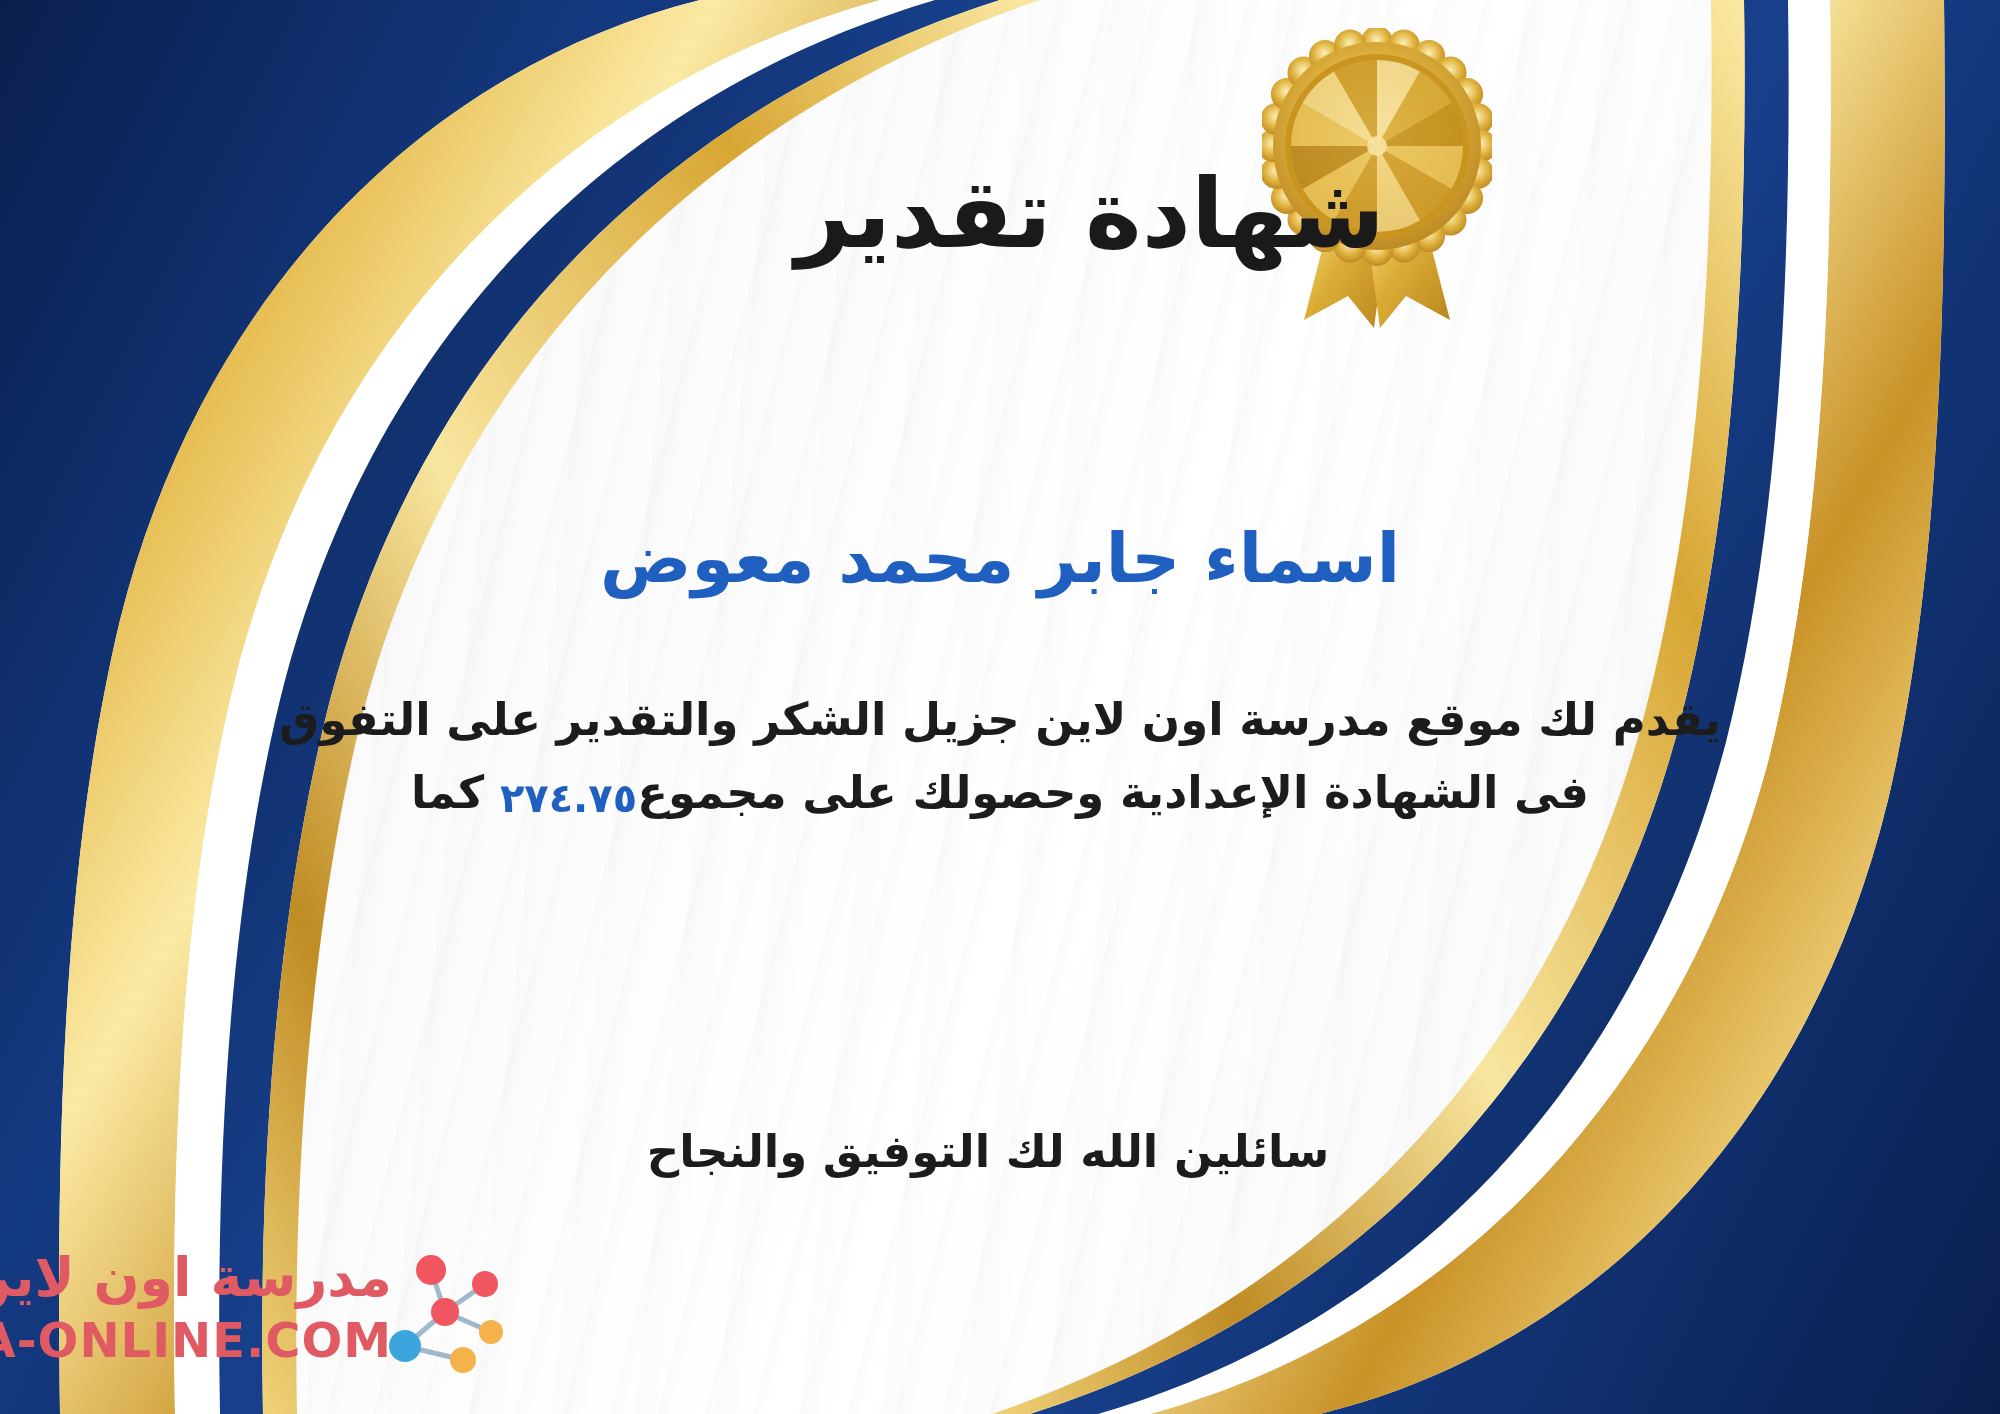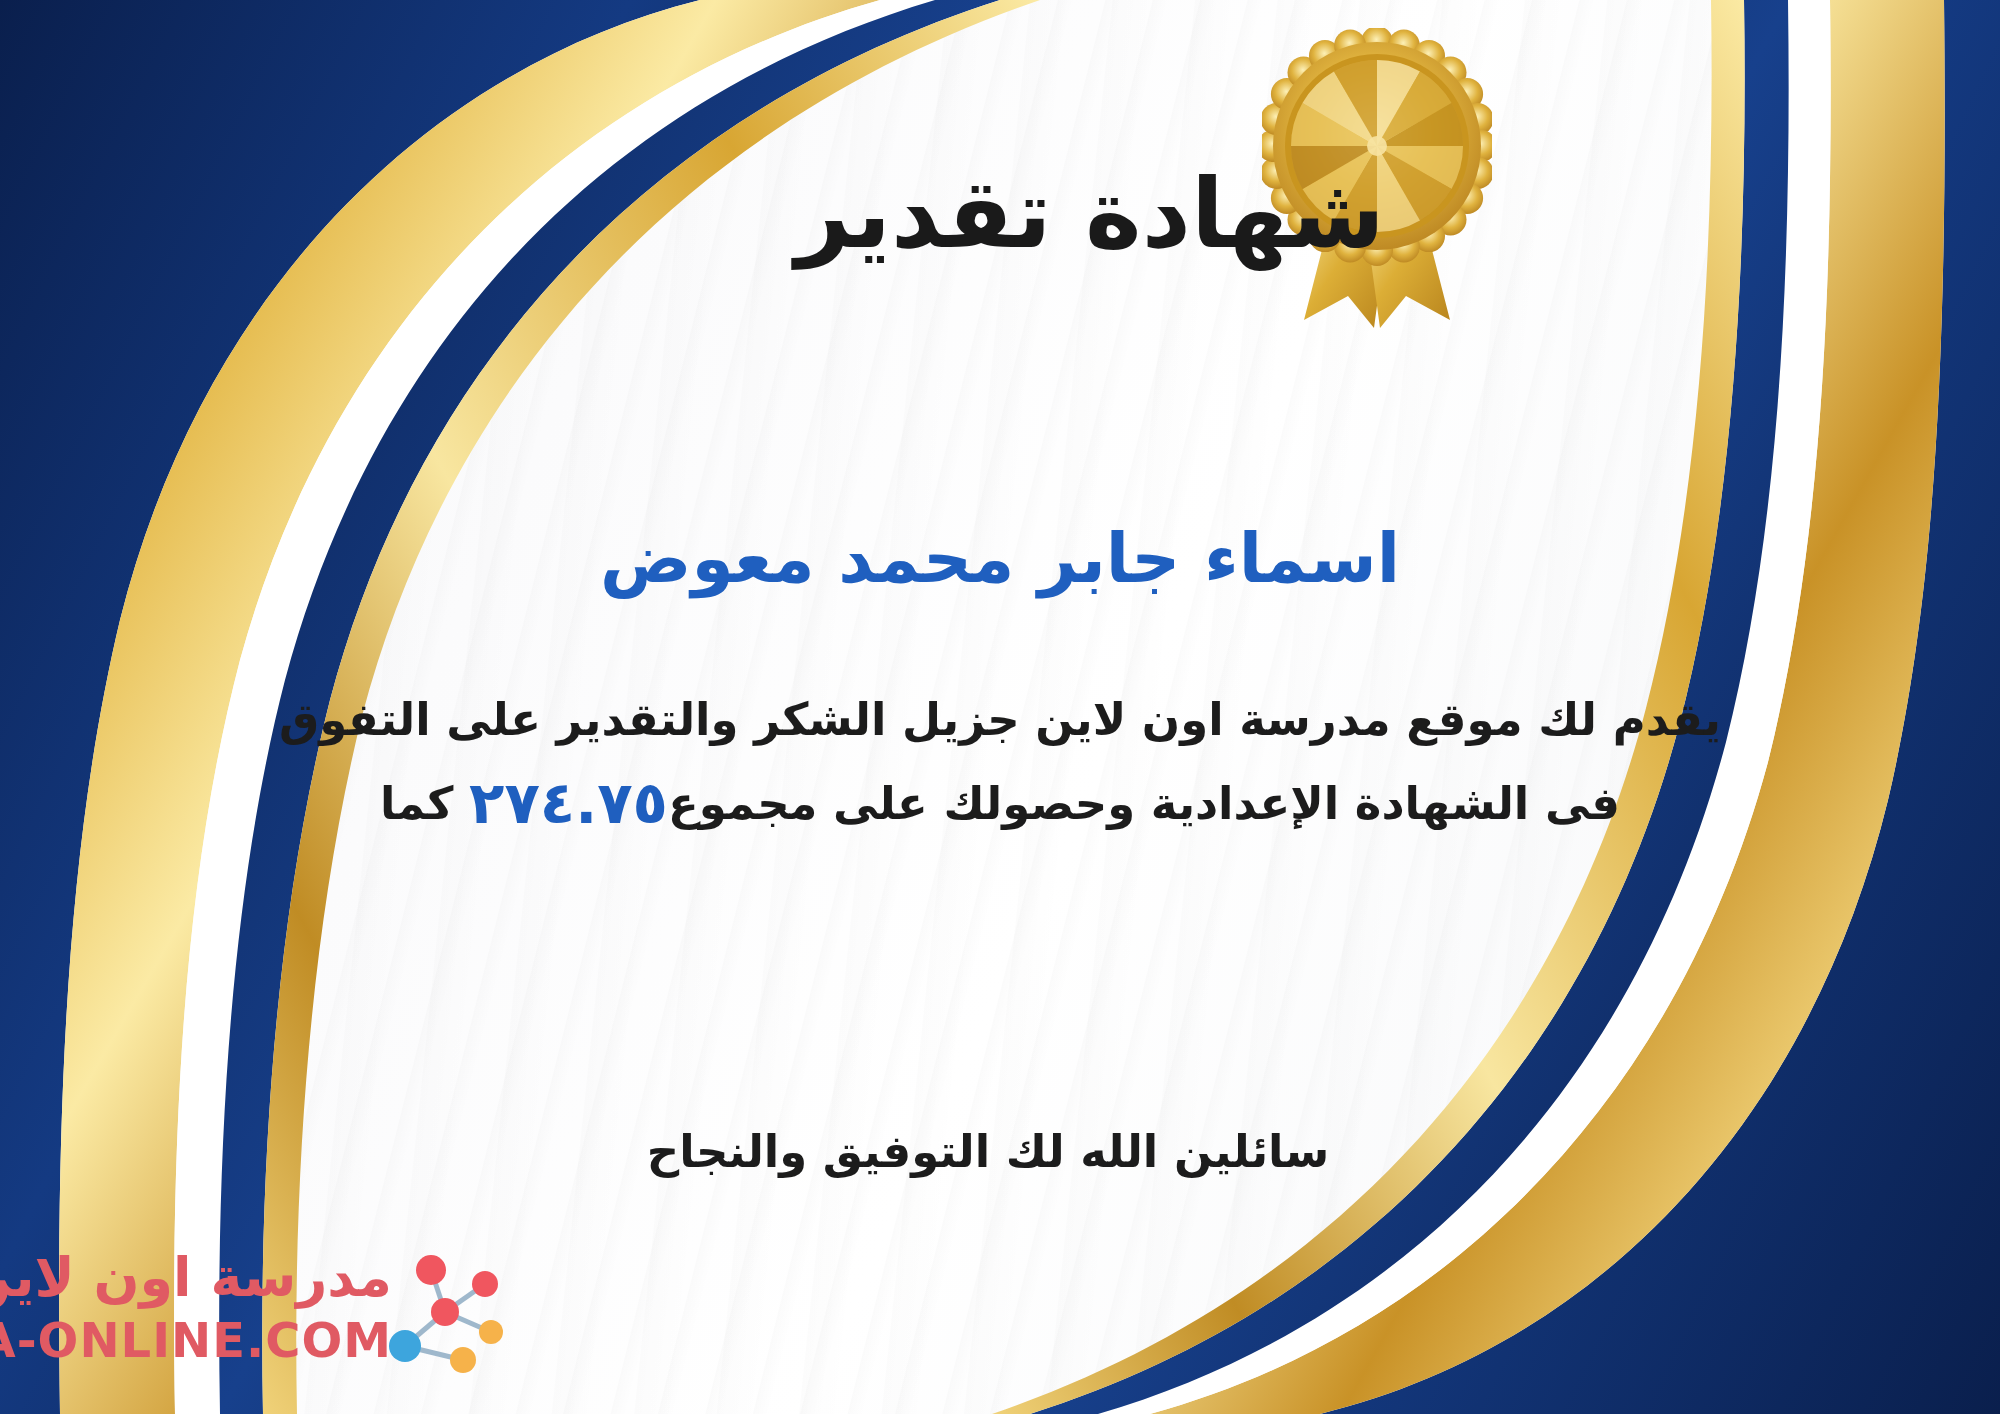--- a/index.html
+++ b/index.html
@@ -107,21 +107,21 @@
     font-size: 45px;
     font-weight: 600;
     color: #1c1c1c;
     line-height: 1.62;
     direction: rtl;
   }
 
   .body-text .grade {
     color: #1f5fbf;
     font-weight: 700;
-    font-size: 58px;
+    font-size: 40px;
     vertical-align: -4px;
     letter-spacing: 1px;
   }
 
   .wish-text {
     position: absolute;
     top: 1125px;
     right: 72px;
     width: 1880px;
     text-align: center;

